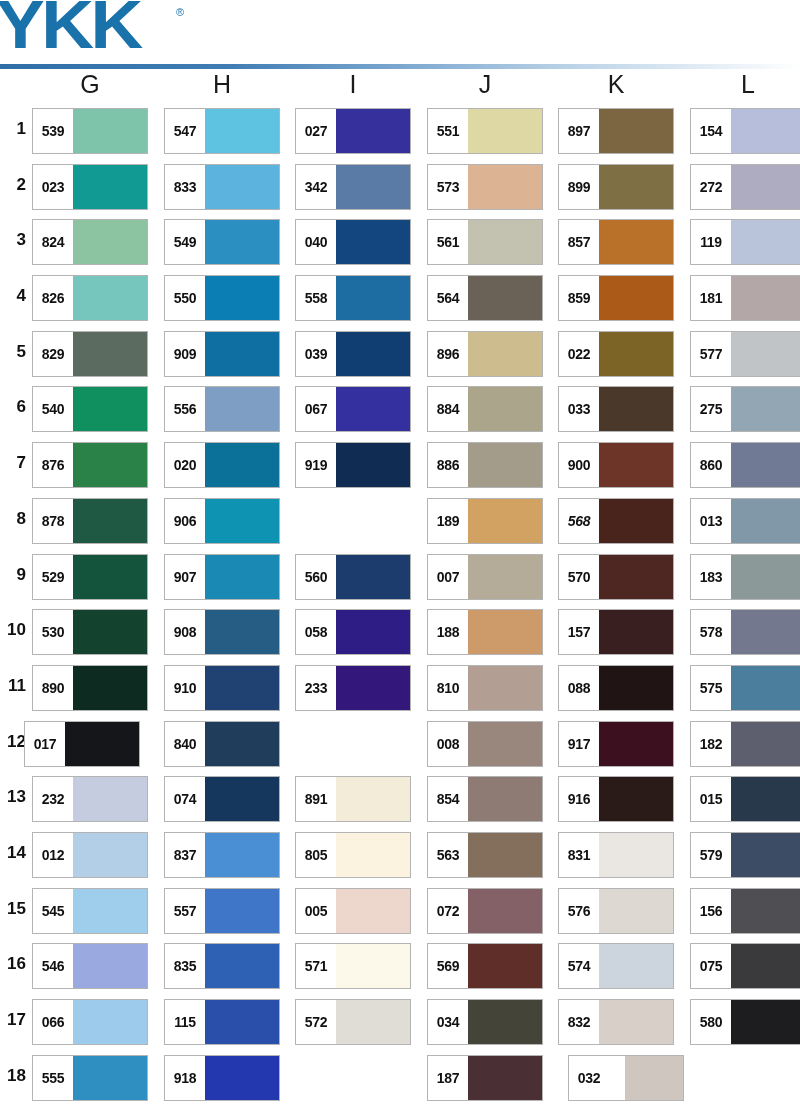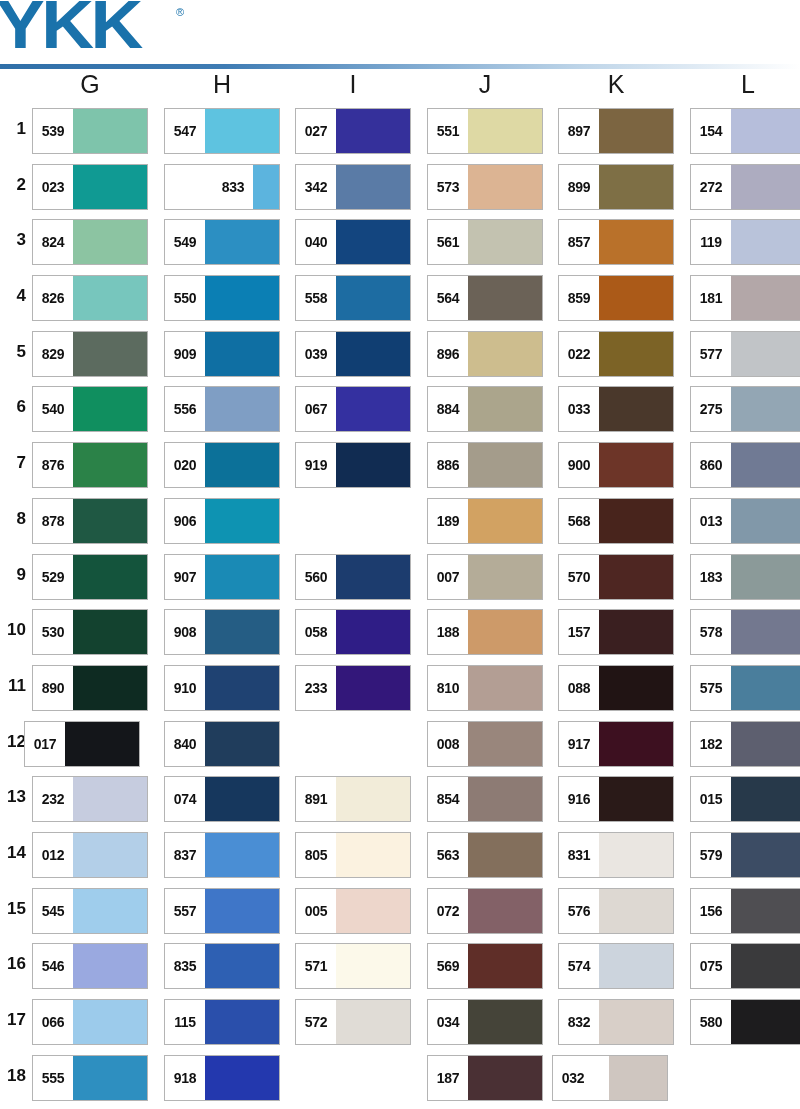--- a/index.html
+++ b/index.html
@@ -171,21 +171,21 @@
           <div class="cell-code">154</div>
           <div class="cell-swatch" style="background: rgb(182, 190, 219);"></div>
         </div>
       </div>
       <div class="row">
         <div class="row-num">2</div>
         <div class="cell" style="left: 32px;">
           <div class="cell-code">023</div>
           <div class="cell-swatch" style="background: rgb(16, 154, 147);"></div>
         </div>
-        <div class="cell" style="left: 164px; padding-left: 48px;">
+        <div class="cell" style="left: 164px;">
           <div class="cell-code">833</div>
           <div class="cell-swatch" style="background: rgb(92, 180, 222);"></div>
         </div>
         <div class="cell" style="left: 295px;">
           <div class="cell-code">342</div>
           <div class="cell-swatch" style="background: rgb(90, 123, 166);"></div>
         </div>
         <div class="cell" style="left: 427px;">
           <div class="cell-code">573</div>
           <div class="cell-swatch" style="background: rgb(220, 180, 147);"></div>
@@ -341,21 +341,21 @@
           <div class="cell-swatch" style="background: rgb(31, 88, 67);"></div>
         </div>
         <div class="cell" style="left: 164px;">
           <div class="cell-code">906</div>
           <div class="cell-swatch" style="background: rgb(14, 147, 178);"></div>
         </div>
         <div class="cell" style="left: 427px;">
           <div class="cell-code">189</div>
           <div class="cell-swatch" style="background: rgb(210, 162, 98);"></div>
         </div>
-        <div class="cell" style="left: 558px;">
+        <div class="cell" style="left: 558px; font-style: italic;">
           <div class="cell-code">568</div>
           <div class="cell-swatch" style="background: rgb(72, 36, 28);"></div>
         </div>
         <div class="cell" style="left: 690px;">
           <div class="cell-code">013</div>
           <div class="cell-swatch" style="background: rgb(129, 152, 169);"></div>
         </div>
       </div>
       <div class="row">
         <div class="row-num">9</div>
@@ -603,19 +603,19 @@
           <div class="cell-swatch" style="background: rgb(46, 143, 192);"></div>
         </div>
         <div class="cell" style="left: 164px;">
           <div class="cell-code">918</div>
           <div class="cell-swatch" style="background: rgb(35, 56, 174);"></div>
         </div>
         <div class="cell" style="left: 427px;">
           <div class="cell-code">187</div>
           <div class="cell-swatch" style="background: rgb(74, 48, 52);"></div>
         </div>
-        <div class="cell" style="left: 552px; gap: 16px;">
+        <div class="cell" style="left: 568px; gap: 16px;">
           <div class="cell-code">032</div>
           <div class="cell-swatch" style="background: rgb(207, 198, 192);"></div>
         </div>
       </div>
     </div>
 </div>
 
 </body></html>

